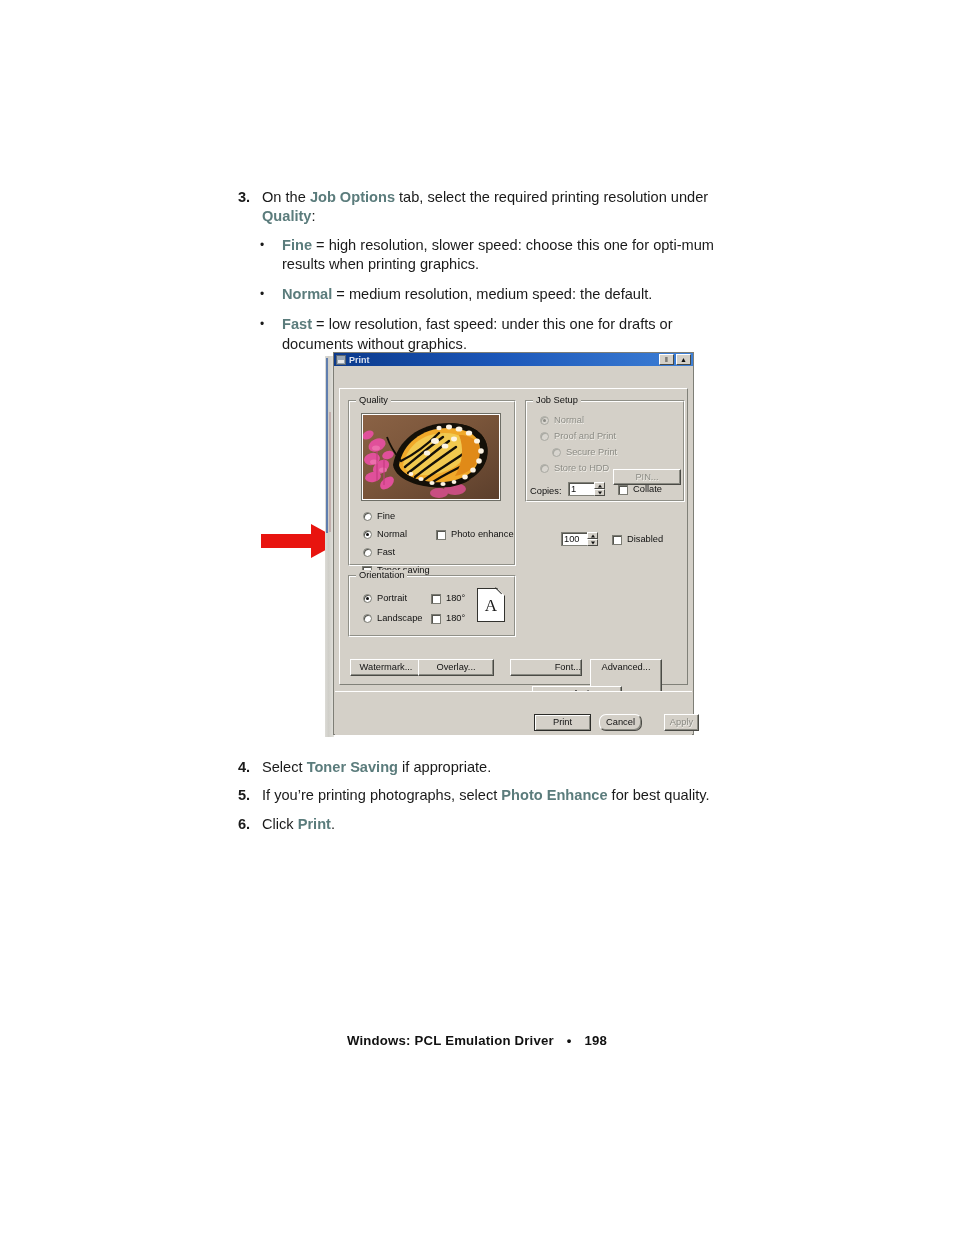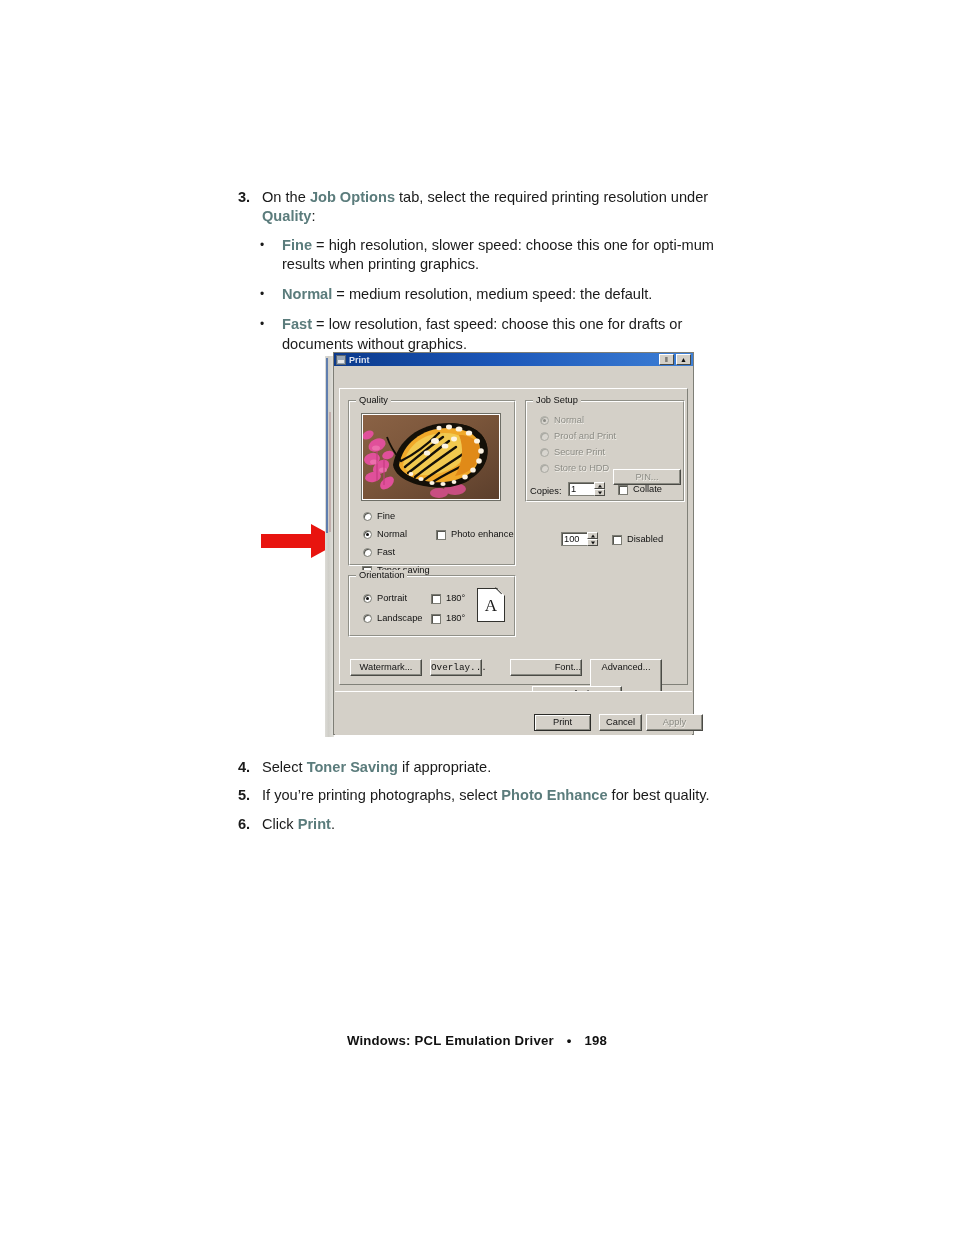--- a/index.html
+++ b/index.html
@@ -365,28 +365,28 @@
     white-space: nowrap;
   }
   .btn.dis { color: #8b8b84; text-shadow: 0.6px 0.6px 0 #f2f0eb; }
   .btn.default {
     border: 1px solid #2b2b28;
     box-shadow: inset 1px 1px 0 #ffffff, inset -1px -1px 0 #8a8a82;
   }
 
   #btn-pin     { left: 273px; top: 80px; width: 68px; height: 16px; }
   #btn-watermark { left: 16px;  top: 306px; width: 72px; height: 17px; }
-  #btn-overlay   { left: 96px;  top: 306px; width: 52px; height: 17px; font-family: Liberation Mono, monospace; }
+  #btn-overlay   { left: 84px;  top: 306px; width: 76px; height: 17px; }
   #btn-font      { left: 176px; top: 306px; width: 72px; height: 17px; text-align: right; }
   #btn-advanced  { left: 256px; top: 306px; width: 72px; height: 34px; }
   #btn-default   { left: 198px; top: 333px; width: 90px; height: 17px; }
 
   #btn-print   { left: 200px; top: 361px; width: 57px; height: 17px; }
-  #btn-cancel  { left: 265px; top: 361px; width: 43px; height: 17px; }
-  #btn-apply   { left: 312px; top: 361px; width: 57px; height: 17px; }
+  #btn-cancel  { left: 265px; top: 361px; width: 43px; height: 17px; border-radius: 7px; }
+  #btn-apply   { left: 330px; top: 361px; width: 35px; height: 17px; }
 
   .bottom-bar {
     position: absolute;
     left: 1px; right: 1px;
     top: 338px;
     height: 44px;
     background: #d4d0c8;
   }
   .bottom-bar-line {
     position:absolute; left:0; right:0; top:0; height:1px;
@@ -453,21 +453,21 @@
     <div class="bullet">
       <div class="bullet-dot">•</div>
       <div class="bullet-text"><span class="kw">Fine</span><span> = high resolution, slower speed: choose this one for opti-mum results when printing graphics.</span></div>
     </div>
     <div class="bullet">
       <div class="bullet-dot">•</div>
       <div class="bullet-text"><span class="kw">Normal</span><span> = medium resolution, medium speed: the default.</span></div>
     </div>
     <div class="bullet">
       <div class="bullet-dot">•</div>
-      <div class="bullet-text"><span class="kw">Fast</span><span> = low resolution, fast speed: choose this one for drafts or documents without graphics.</span></div>
+      <div class="bullet-text"><span class="kw">Fast</span><span> = low resolution, fast speed: under this one for drafts or documents without graphics.</span></div>
     </div>
   </div>
 </div>
 
 <div class="red-arrow">
   <svg width="82" height="36" viewBox="0 0 82 36">
     <polygon points="0,11 50,11 50,1 81,18 50,35 50,25 0,25" fill="#e8140f"></polygon>
   </svg>
 </div>
 
@@ -630,21 +630,21 @@
         <div class="gb-title">Job Setup</div>
 
         <div class="ctl dis" style="left:14px; top:14px;">
           <span class="radio on"></span>
           <span>Normal</span>
         </div>
         <div class="ctl dis" style="left:14px; top:30px;">
           <span class="radio"></span>
           <span>Proof and Print</span>
         </div>
-        <div class="ctl dis" style="left:14px; top:46px;">
+        <div class="ctl dis" style="left:26px; top:46px;">
           <span class="radio"></span>
           <span>Secure Print</span>
         </div>
         <div class="ctl dis" style="left:14px; top:62px;">
           <span class="radio"></span>
           <span>Store to HDD</span>
         </div>
       </div>
 
       <div class="btn dis" id="btn-pin">PIN...</div>

